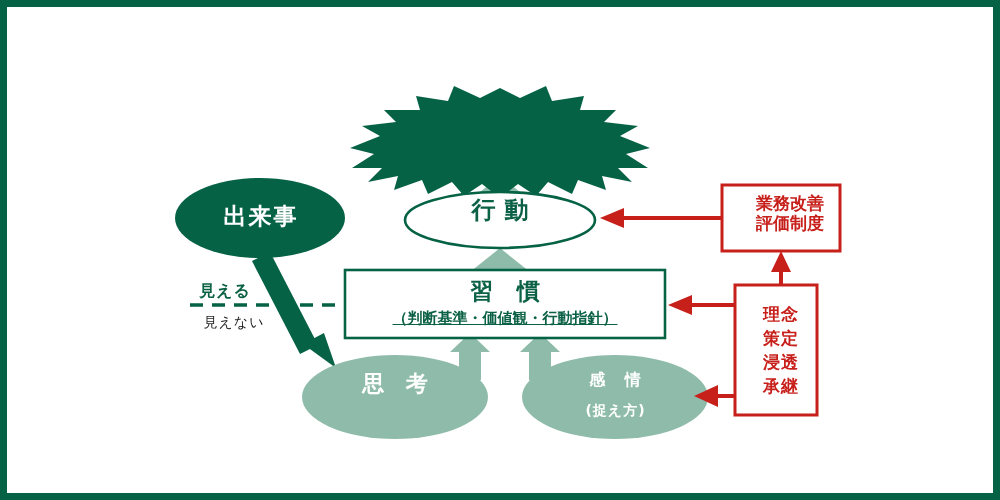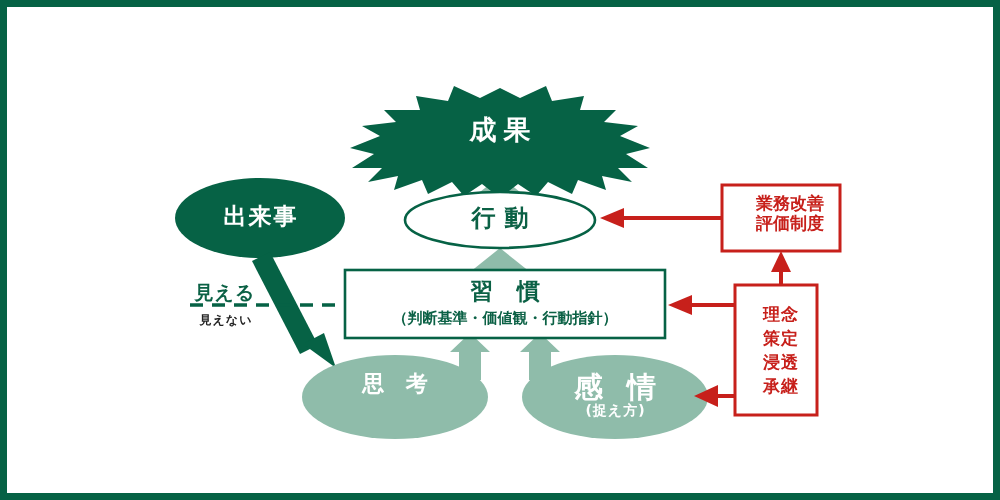--- a/index.html
+++ b/index.html
@@ -47,67 +47,68 @@
     text-align: center;
     line-height: 1.15;
     white-space: nowrap;
   }
   #seika-label {
     left: 400px; top: 114px; width: 200px;
     color: #ffffff; font-size: 27px; font-weight: bold;
     letter-spacing: 7px; text-indent: 7px;
   }
   #koudou-label {
-    left: 410px; top: 205px; width: 180px;
+    left: 410px; top: 197px; width: 180px;
     color: #0b6145; font-size: 24px; font-weight: bold;
     letter-spacing: 9px; text-indent: 9px;
   }
   #dekigoto-label {
     left: 175px; top: 203px; width: 170px;
     color: #ffffff; font-size: 23px; font-weight: bold;
     letter-spacing: 2px; text-indent: 2px;
   }
   #shukan-title {
     left: 345px; top: 278px; width: 320px;
     color: #0b6145; font-size: 23px; font-weight: bold;
     letter-spacing: 8px; text-indent: 8px;
   }
   #shukan-sub {
     left: 345px; top: 310px; width: 320px;
     color: #0b6145; font-size: 15px; font-weight: bold;
     letter-spacing: 0px;
+    text-decoration: underline;
   }
   #shikou-title {
     left: 310px; top: 371px; width: 170px;
     color: #ffffff; font-size: 22px; font-weight: bold;
     letter-spacing: 7px; text-indent: 7px;
   }
   #shikou-sub {
     left: 310px; top: 402px; width: 170px;
     color: #ffffff; font-size: 14px; font-weight: bold;
     letter-spacing: 1px; text-indent: 1px;
   }
   #kanjou-title {
     left: 530px; top: 371px; width: 170px;
-    color: #ffffff; font-size: 29px; font-weight: bold;
+    color: #ffffff; font-size: 16px; font-weight: bold;
     letter-spacing: 7px; text-indent: 7px;
   }
   #kanjou-sub {
     left: 530px; top: 402px; width: 170px;
     color: #ffffff; font-size: 14px; font-weight: bold;
     letter-spacing: 1px; text-indent: 1px;
   }
   #mieru-label {
     left: 180px; top: 282px; width: 90px;
-    color: #0b6145; font-size: 19px; font-weight: bold;
+    color: #0b6145; font-size: 16px; font-weight: bold;
     letter-spacing: 1px;
   }
   #mienai-label {
-    left: 176px; top: 314px; width: 100px;
-    color: #222222; font-size: 12px; font-weight: bold;
+    left: 184px; top: 314px; width: 100px;
+    color: #222222; font-size: 14px; font-weight: normal;
     letter-spacing: 1px;
   }
   #gyoumu-label {
     left: 722px; top: 194px; width: 136px;
     color: #c7201b; font-size: 17px; font-weight: bold;
     letter-spacing: 0px;
   }
   #rinen-label {
     left: 738px; top: 302px; width: 86px;
     color: #c7201b; font-size: 17px; font-weight: bold;
@@ -183,21 +184,20 @@
       <polygon points="668,305 692,295 692,315" fill="#c7201b"></polygon>
     </g>
 
     <g>
       <path d="M 735,396 L 728,396" stroke="#c7201b" stroke-width="4" fill="none"></path>
       <line x1="730" y1="396" x2="715" y2="396" stroke="#c7201b" stroke-width="4"></line>
       <polygon points="694,396 718,385 718,407" fill="#c7201b"></polygon>
     </g>
   </svg>
 
-  <div class="lbl" id="seika-label">成果</div>
   <div class="lbl" id="koudou-label">行動</div>
   <div class="lbl" id="dekigoto-label">出来事</div>
 
   <div class="lbl" id="shukan-title">習 慣</div>
   <div class="lbl" id="shukan-sub">（判断基準・価値観・行動指針）</div>
 
   <div class="lbl" id="shikou-title">思 考</div>
 
   <div class="lbl" id="kanjou-title">感 情</div>
   <div class="lbl" id="kanjou-sub">(捉え方)</div>

